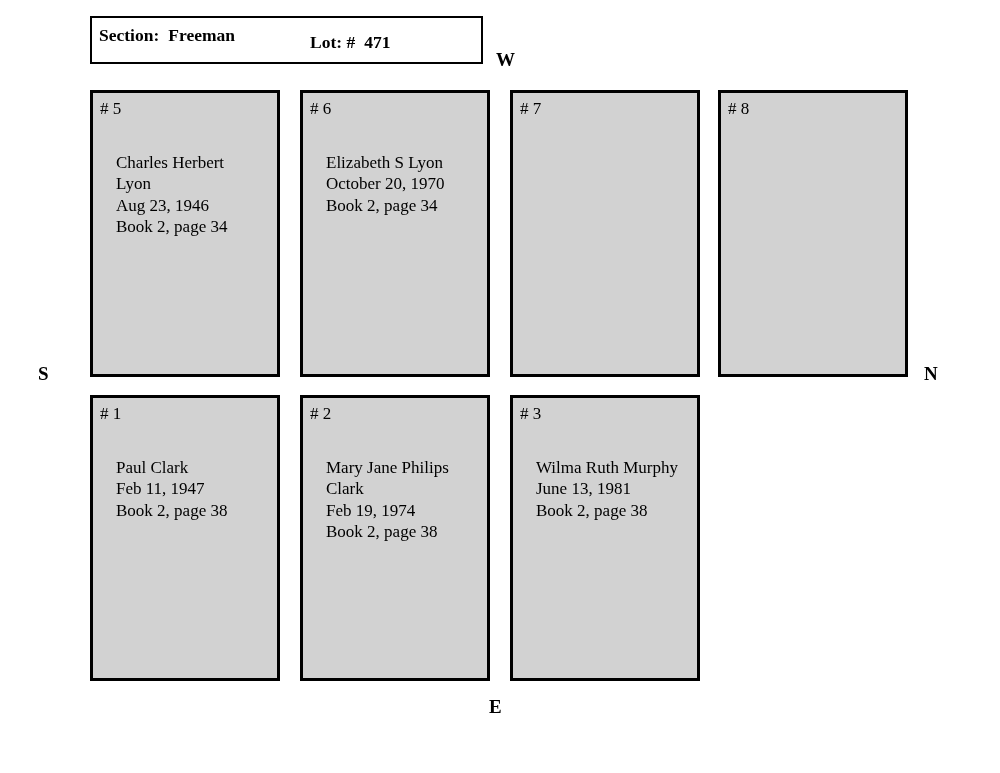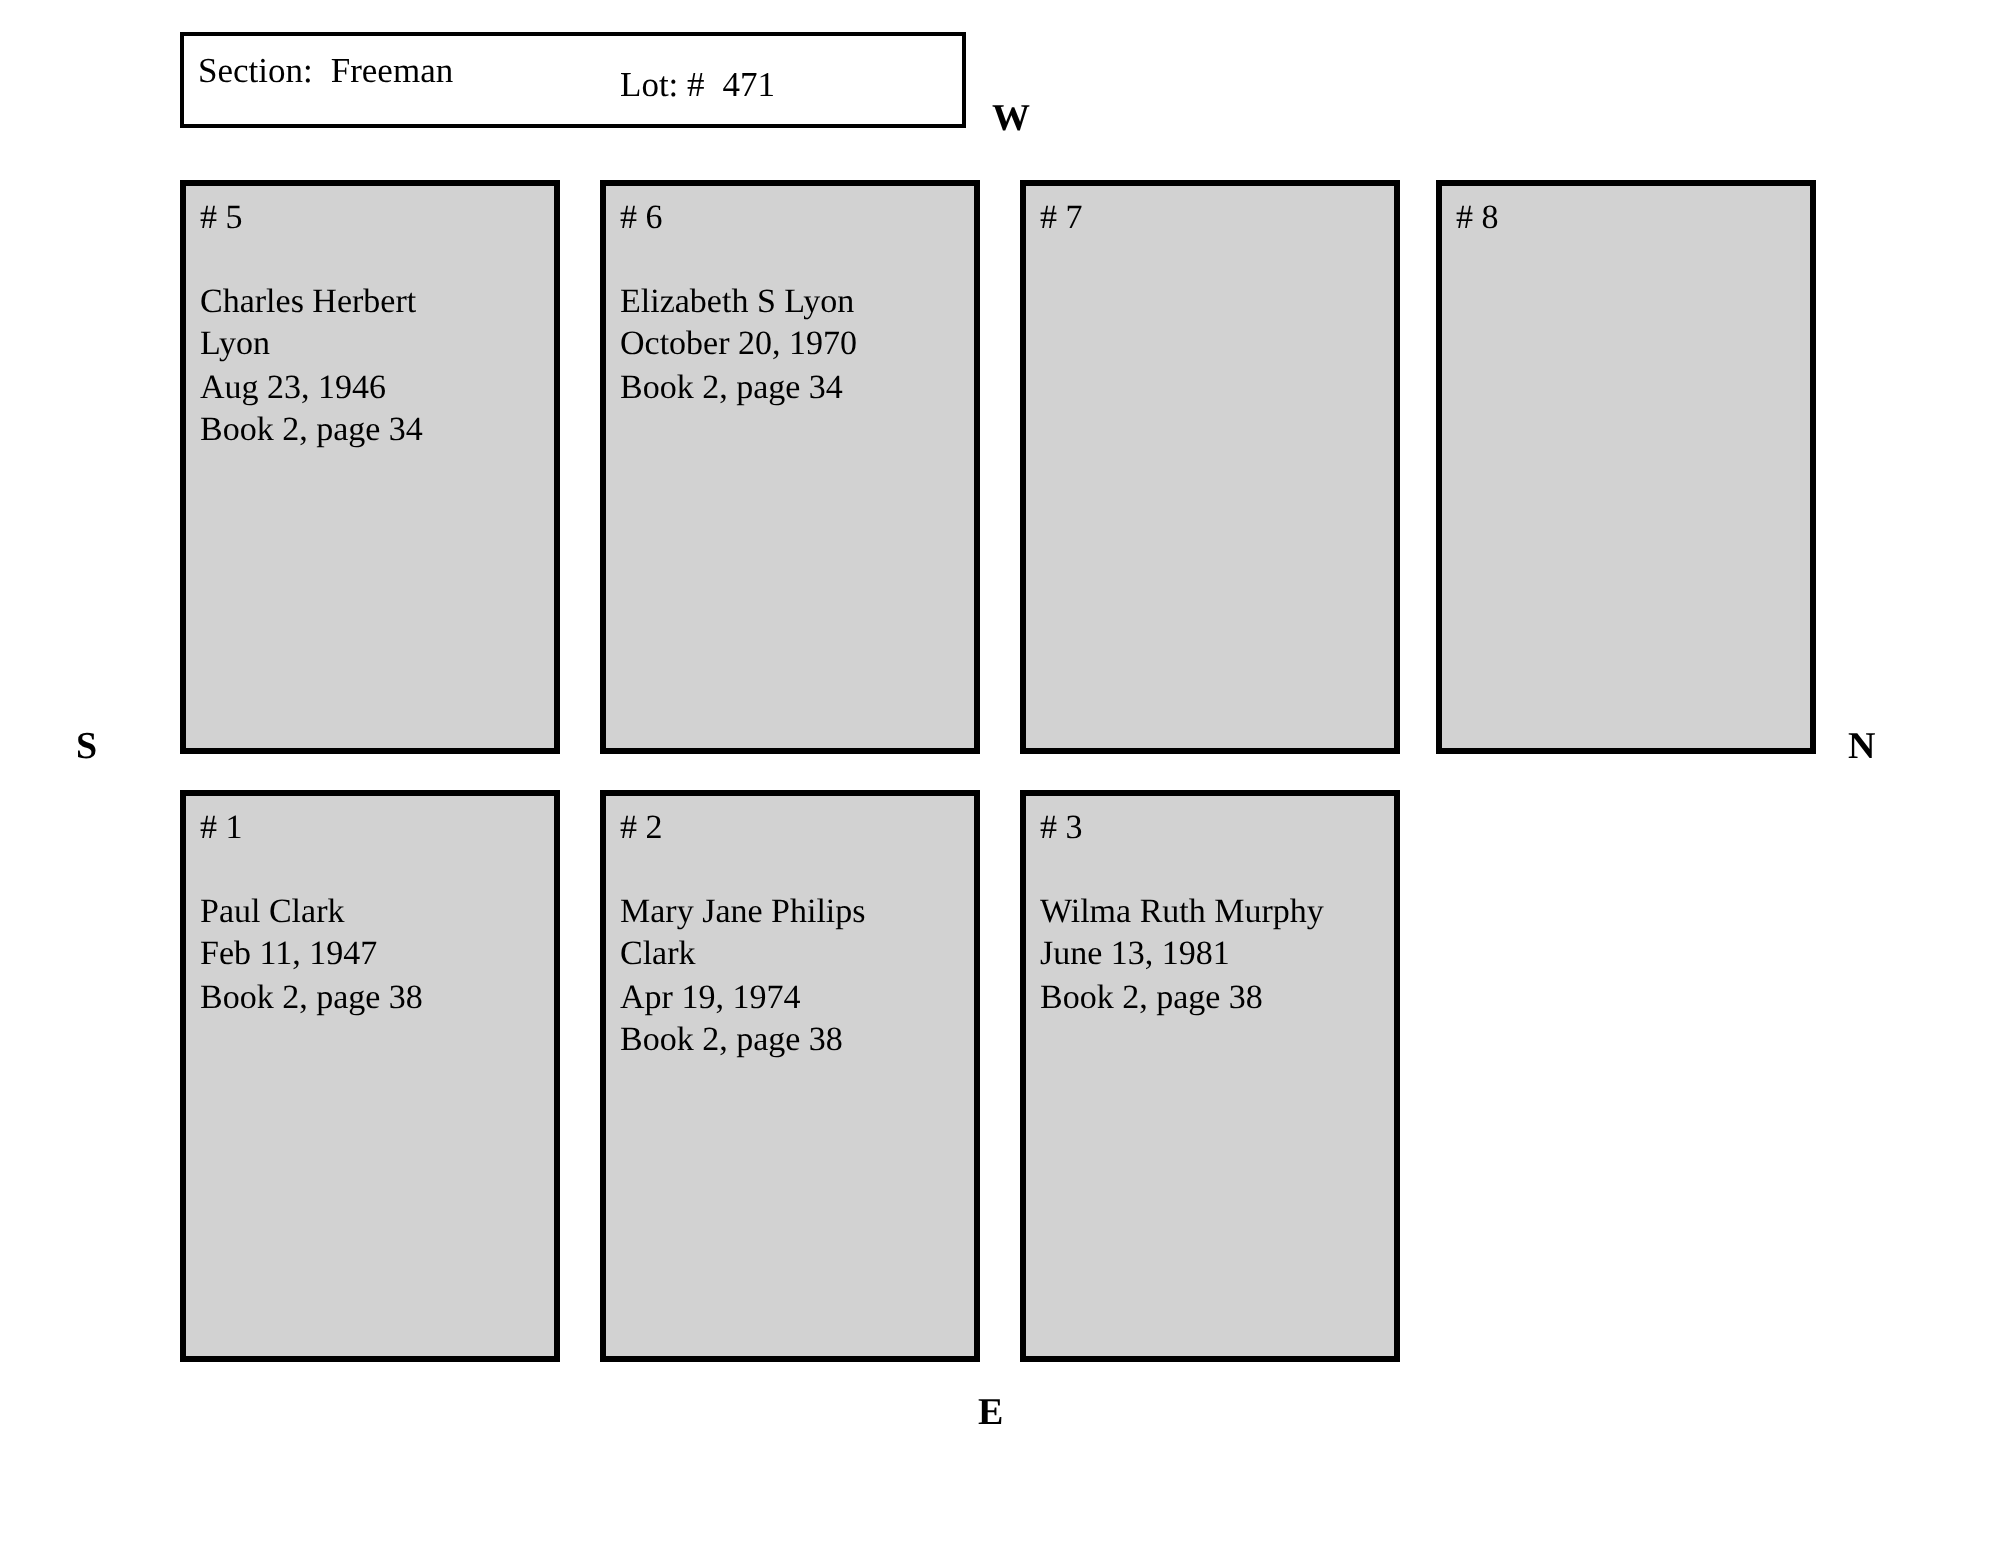--- a/index.html
+++ b/index.html
@@ -19,20 +19,21 @@
   .header-box {
     position: absolute;
     left: 90px;
     top: 16px;
     width: 393px;
     height: 48px;
     border: 2px solid #000000;
     background: #ffffff;
     box-sizing: border-box;
     font-size: 17.5px;
+    font-weight: bold;
   }
   .header-section {
     position: absolute;
     left: 7px;
     top: 7px;
     white-space: pre;
   }
   .header-lot {
     position: absolute;
     left: 218px;
@@ -62,22 +63,22 @@
   .row-top    { top: 90px;  height: 287px; }
   .row-bottom { top: 395px; height: 286px; }
   .col-1 { left: 90px; }
   .col-2 { left: 300px; }
   .col-3 { left: 510px; }
   .col-4 { left: 718px; }
   .plot-number {
     padding: 5px 0 0 7px;
   }
   .plot-lines {
-    padding: 0 6px 0 7px;
-    margin-top: 20px;
+    padding: 0 6px 0 23px;
+    margin-top: 32px;
     white-space: pre-line;
   }
 </style>
 </head>
 <body>
 
 <div class="canvas">
 
   <div class="header-box">
     <span class="header-section"><span>Section:</span><span class="header-gap"></span><span>Freeman</span></span>
@@ -114,21 +115,21 @@
   <div class="plot row-bottom col-1" style="background: rgb(210, 210, 210); border-color: rgb(0, 0, 0);">
     <div class="plot-number"># 1</div>
     <div class="plot-lines">Paul Clark
 Feb 11, 1947
 Book 2, page 38</div>
   </div>
   <div class="plot row-bottom col-2" style="background: rgb(210, 210, 210); border-color: rgb(0, 0, 0);">
     <div class="plot-number"># 2</div>
     <div class="plot-lines">Mary Jane Philips
 Clark
-Apr 19, 1974
+Feb 19, 1974
 Book 2, page 38</div>
   </div>
   <div class="plot row-bottom col-3" style="background: rgb(210, 210, 210); border-color: rgb(0, 0, 0);">
     <div class="plot-number"># 3</div>
     <div class="plot-lines">Wilma Ruth Murphy
 June 13, 1981
 Book 2, page 38</div>
   </div>
 
 </div>

